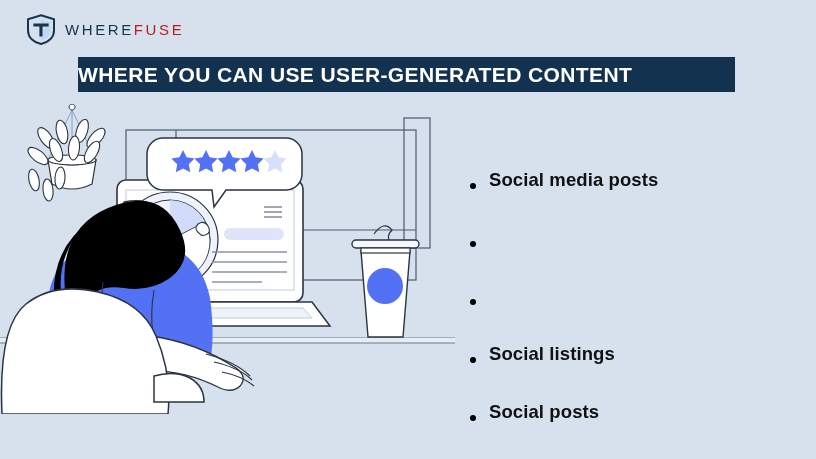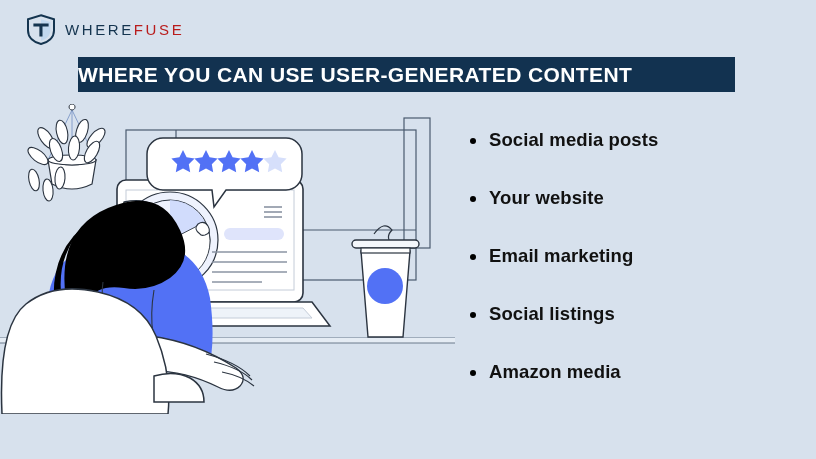--- a/index.html
+++ b/index.html
@@ -72,21 +72,21 @@
     position: absolute;
     left: 470px;
     top: 131px;
     width: 330px;
     list-style: none;
     margin: 0;
     padding: 0;
   }
   .bullet-item {
     display: flex;
-    align-items: flex-start;
+    align-items: flex-end;
     height: 58px;
     line-height: 1;
   }
   .bullet-dot {
     width: 6px;
     height: 6px;
     border-radius: 50%;
     background: #000000;
     margin-right: 13px;
     margin-top: 7px;
@@ -130,33 +130,31 @@
     <span class="title-banner-text">WHERE YOU CAN USE USER-GENERATED CONTENT</span>
   </div>
 
   <ul class="bullet-list">
     <li class="bullet-item">
       <span class="bullet-dot"></span>
       <span class="bullet-label">Social media posts</span>
     </li>
     <li class="bullet-item">
       <span class="bullet-dot"></span>
-      <span class="bullet-label">Your website</span>
-    </li>
-    <li class="bullet-item">
-      <span class="bullet-dot"></span>
-      <span class="bullet-label">Email marketing</span>
+    </li>
+    <li class="bullet-item">
+      <span class="bullet-dot"></span>
     </li>
     <li class="bullet-item">
       <span class="bullet-dot"></span>
       <span class="bullet-label">Social listings</span>
     </li>
     <li class="bullet-item">
       <span class="bullet-dot"></span>
-      <span class="bullet-label">Amazon media</span>
+      <span class="bullet-label">Social posts</span>
     </li>
   </ul>
 
   <div class="illustration">
     <svg viewBox="0 0 455 310" width="455" height="310">
 
       <g fill="none" stroke="#4a5a6e" stroke-width="1.2">
         <rect x="126" y="26" width="290" height="150"></rect>
         <line x1="176" y1="26" x2="176" y2="126"></line>
         <line x1="126" y1="126" x2="416" y2="126"></line>

